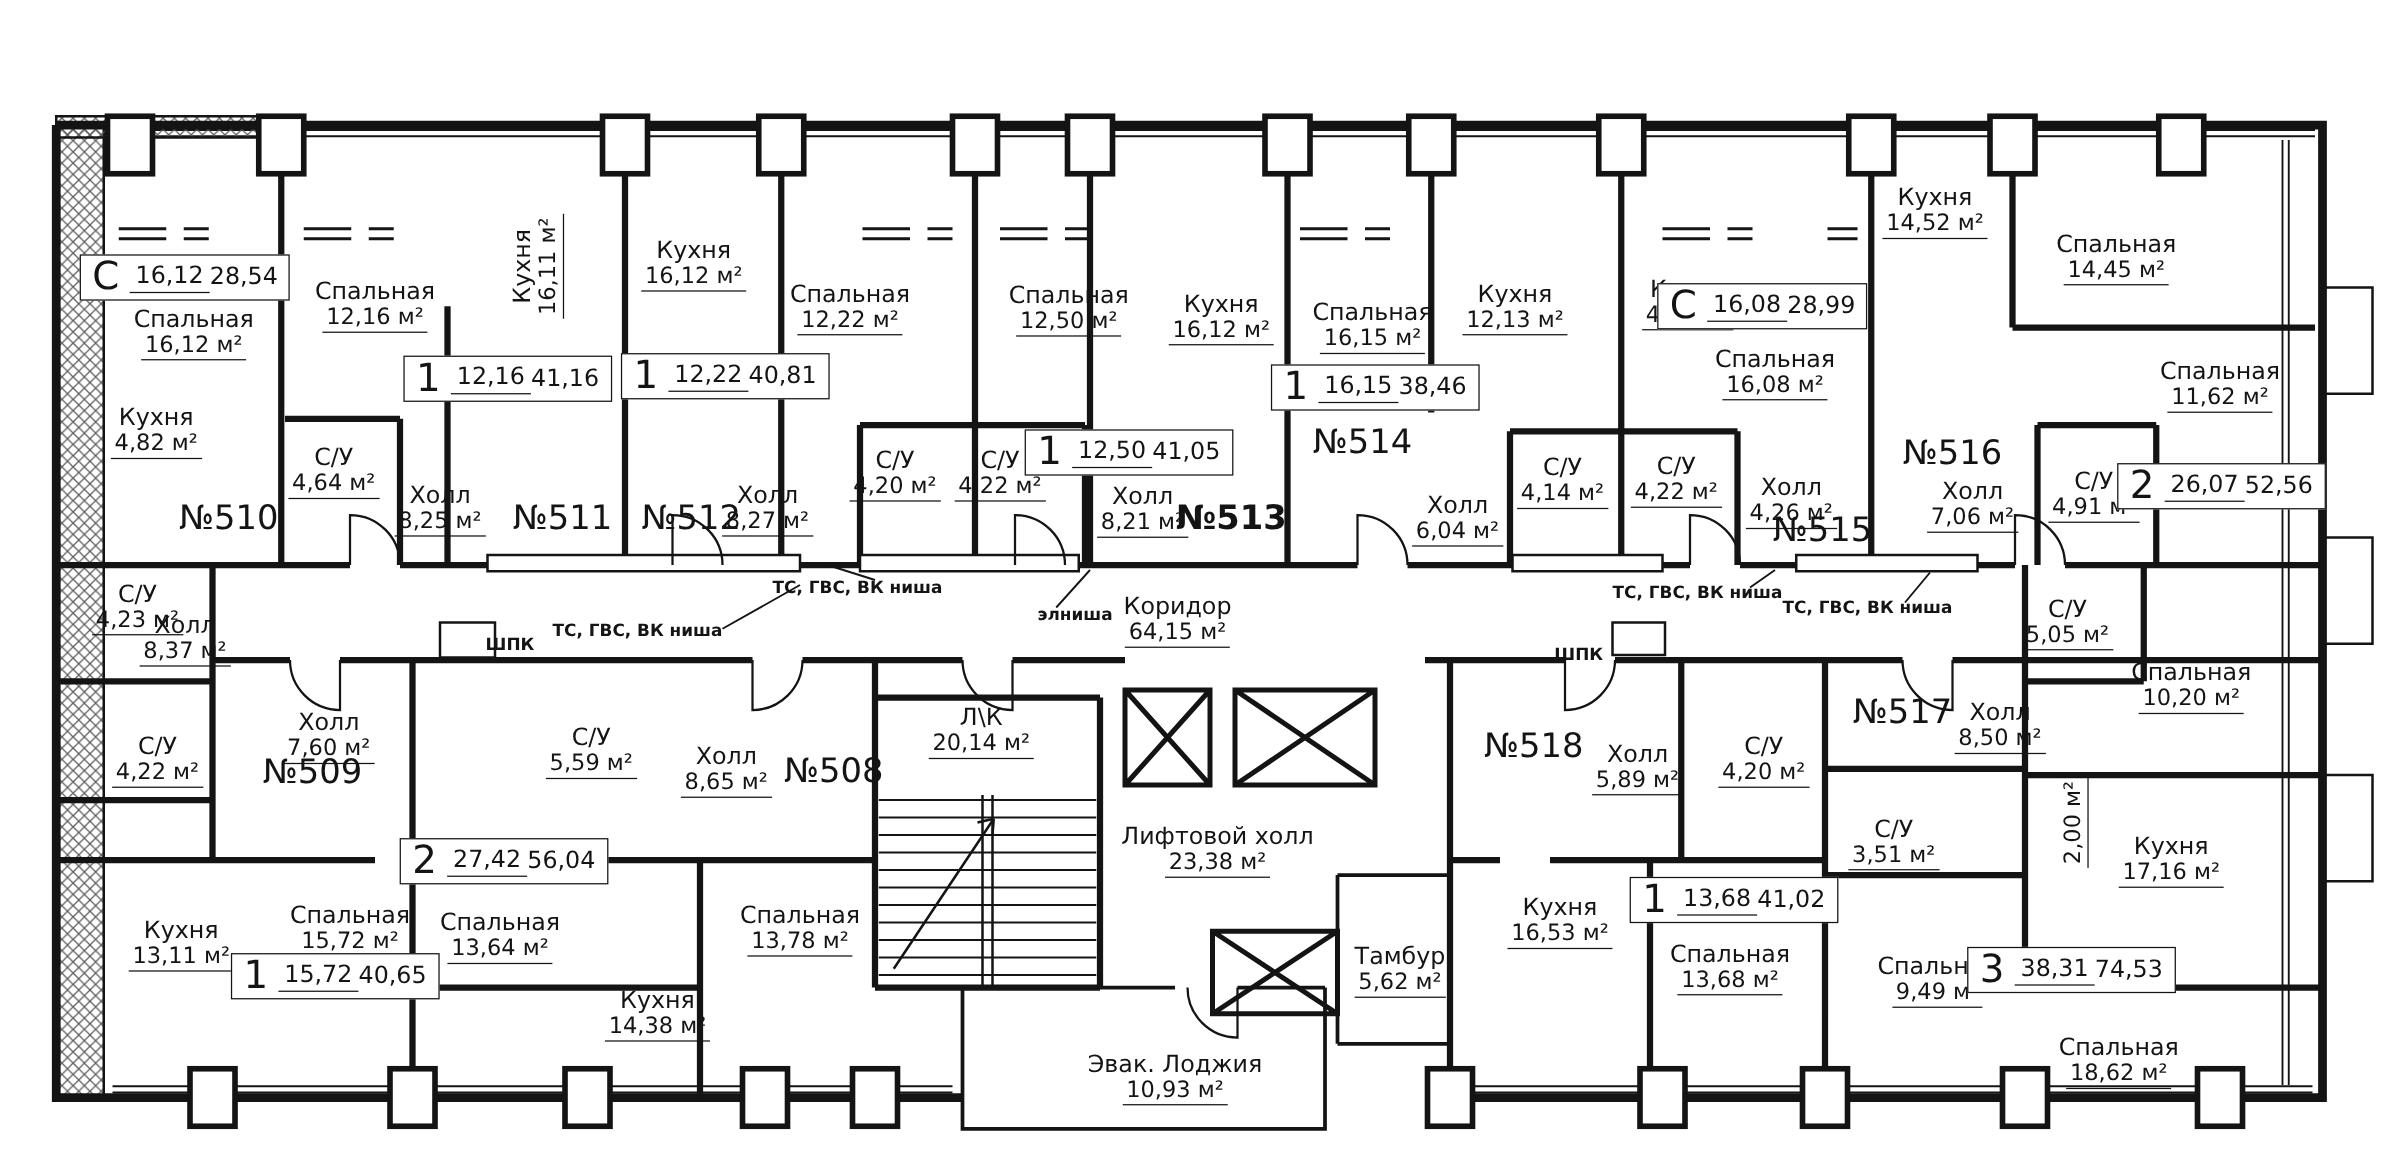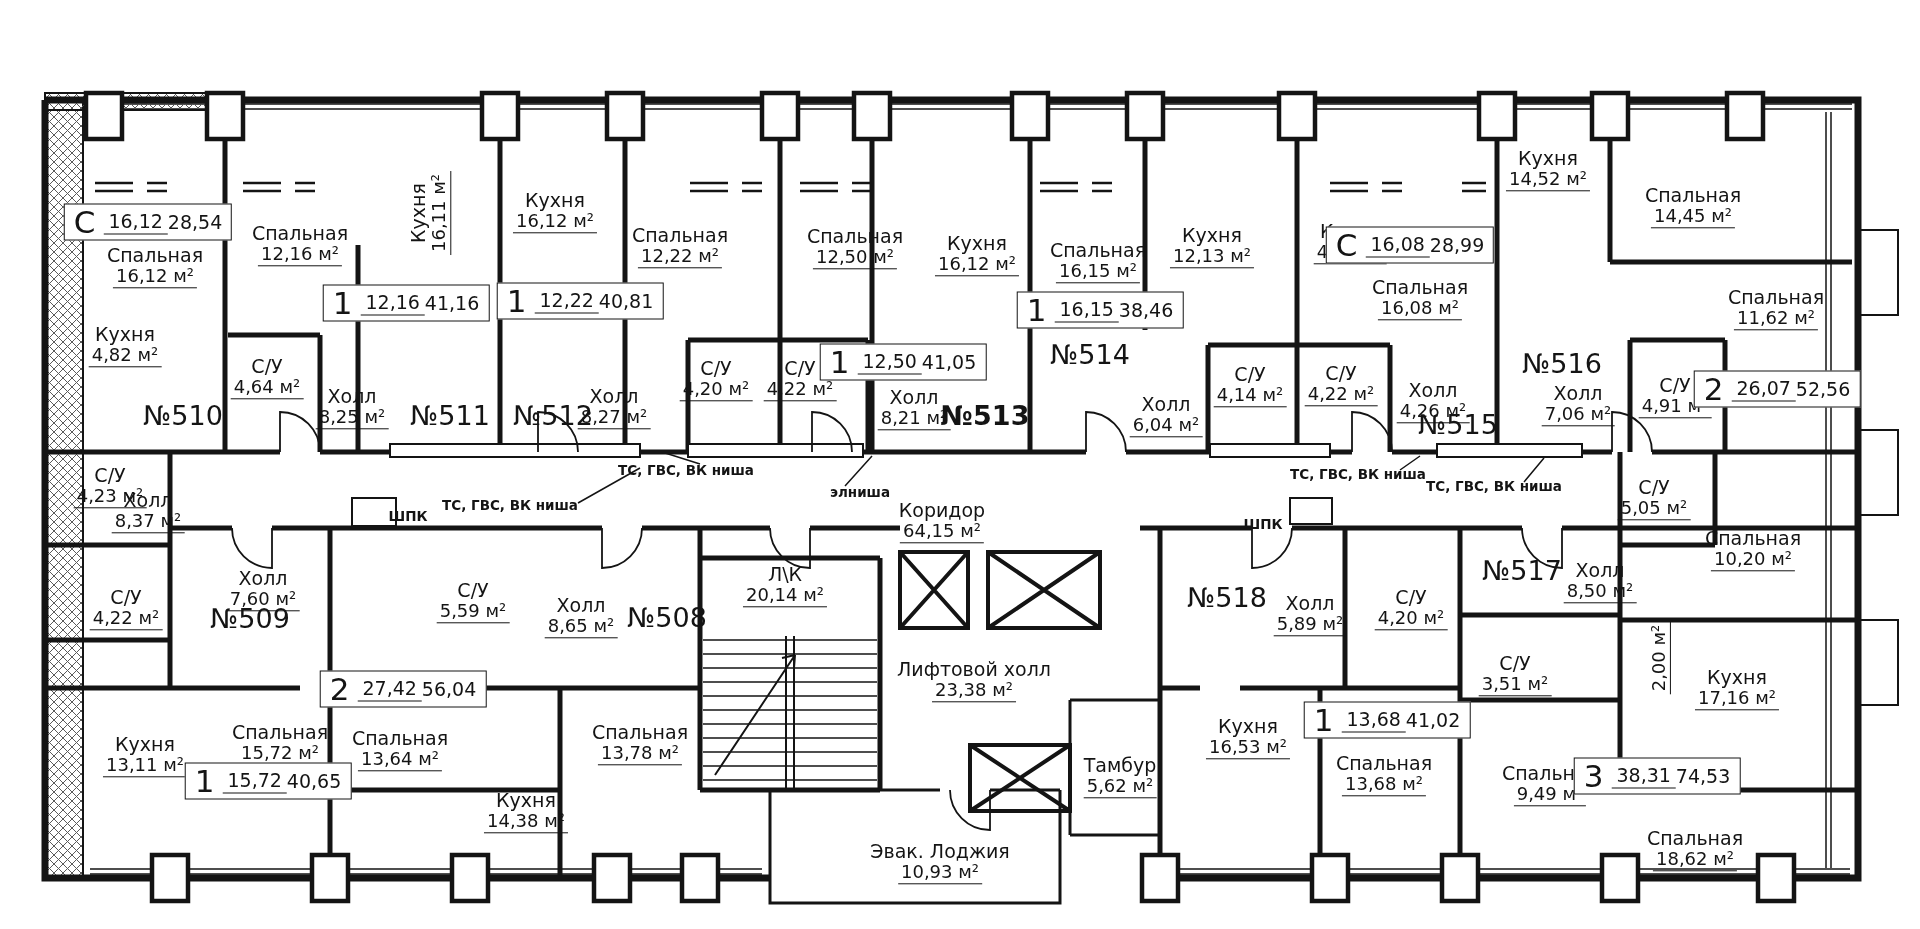--- a/index.html
+++ b/index.html
@@ -200,21 +200,21 @@
       <div class="room-label" style="left: 280px; top: 744px;"><div class="room-name">Спальная</div><div class="room-area">15,72 м²</div></div>
       <div class="room-label" style="left: 473px; top: 602px;"><div class="room-name">С/У</div><div class="room-area">5,59 м²</div></div>
       <div class="room-label" style="left: 581px; top: 617px;"><div class="room-name">Холл</div><div class="room-area">8,65 м²</div></div>
       <div class="room-label" style="left: 400px; top: 750px;"><div class="room-name">Спальная</div><div class="room-area">13,64 м²</div></div>
       <div class="room-label" style="left: 640px; top: 744px;"><div class="room-name">Спальная</div><div class="room-area">13,78 м²</div></div>
       <div class="room-label" style="left: 526px; top: 812px;"><div class="room-name">Кухня</div><div class="room-area">14,38 м²</div></div>
       <div class="room-label" style="left: 785px; top: 586px;"><div class="room-name">Л\К</div><div class="room-area">20,14 м²</div></div>
       <div class="room-label" style="left: 974px; top: 681px;"><div class="room-name">Лифтовой холл</div><div class="room-area">23,38 м²</div></div>
       <div class="room-label" style="left: 1120px; top: 777px;"><div class="room-name">Тамбур</div><div class="room-area">5,62 м²</div></div>
       <div class="room-label" style="left: 940px; top: 863px;"><div class="room-name">Эвак. Лоджия</div><div class="room-area">10,93 м²</div></div>
-      <div class="room-label" style="left: 942px; top: 497px; margin-top: 25px;"><div class="room-name">Коридор</div><div class="room-area">64,15 м²</div></div>
+      <div class="room-label" style="left: 942px; top: 497px;"><div class="room-name">Коридор</div><div class="room-area">64,15 м²</div></div>
       <div class="apt-number" style="left: 183px; top: 415px;">№510</div>
       <div class="apt-number" style="left: 450px; top: 415px;">№511</div>
       <div class="apt-number" style="left: 537px; top: 415px; padding-left: 32px;">№512</div>
       <div class="apt-number" style="left: 985px; top: 415px; font-weight: bold;">№513</div>
       <div class="apt-number" style="left: 1090px; top: 354px;">№514</div>
       <div class="apt-number" style="left: 1458px; top: 424px;">№515</div>
       <div class="apt-number" style="left: 1562px; top: 363px;">№516</div>
       <div class="apt-number" style="left: 1522px; top: 570px;">№517</div>
       <div class="apt-number" style="left: 1227px; top: 597px;">№518</div>
       <div class="apt-number" style="left: 250px; top: 618px;">№509</div>

